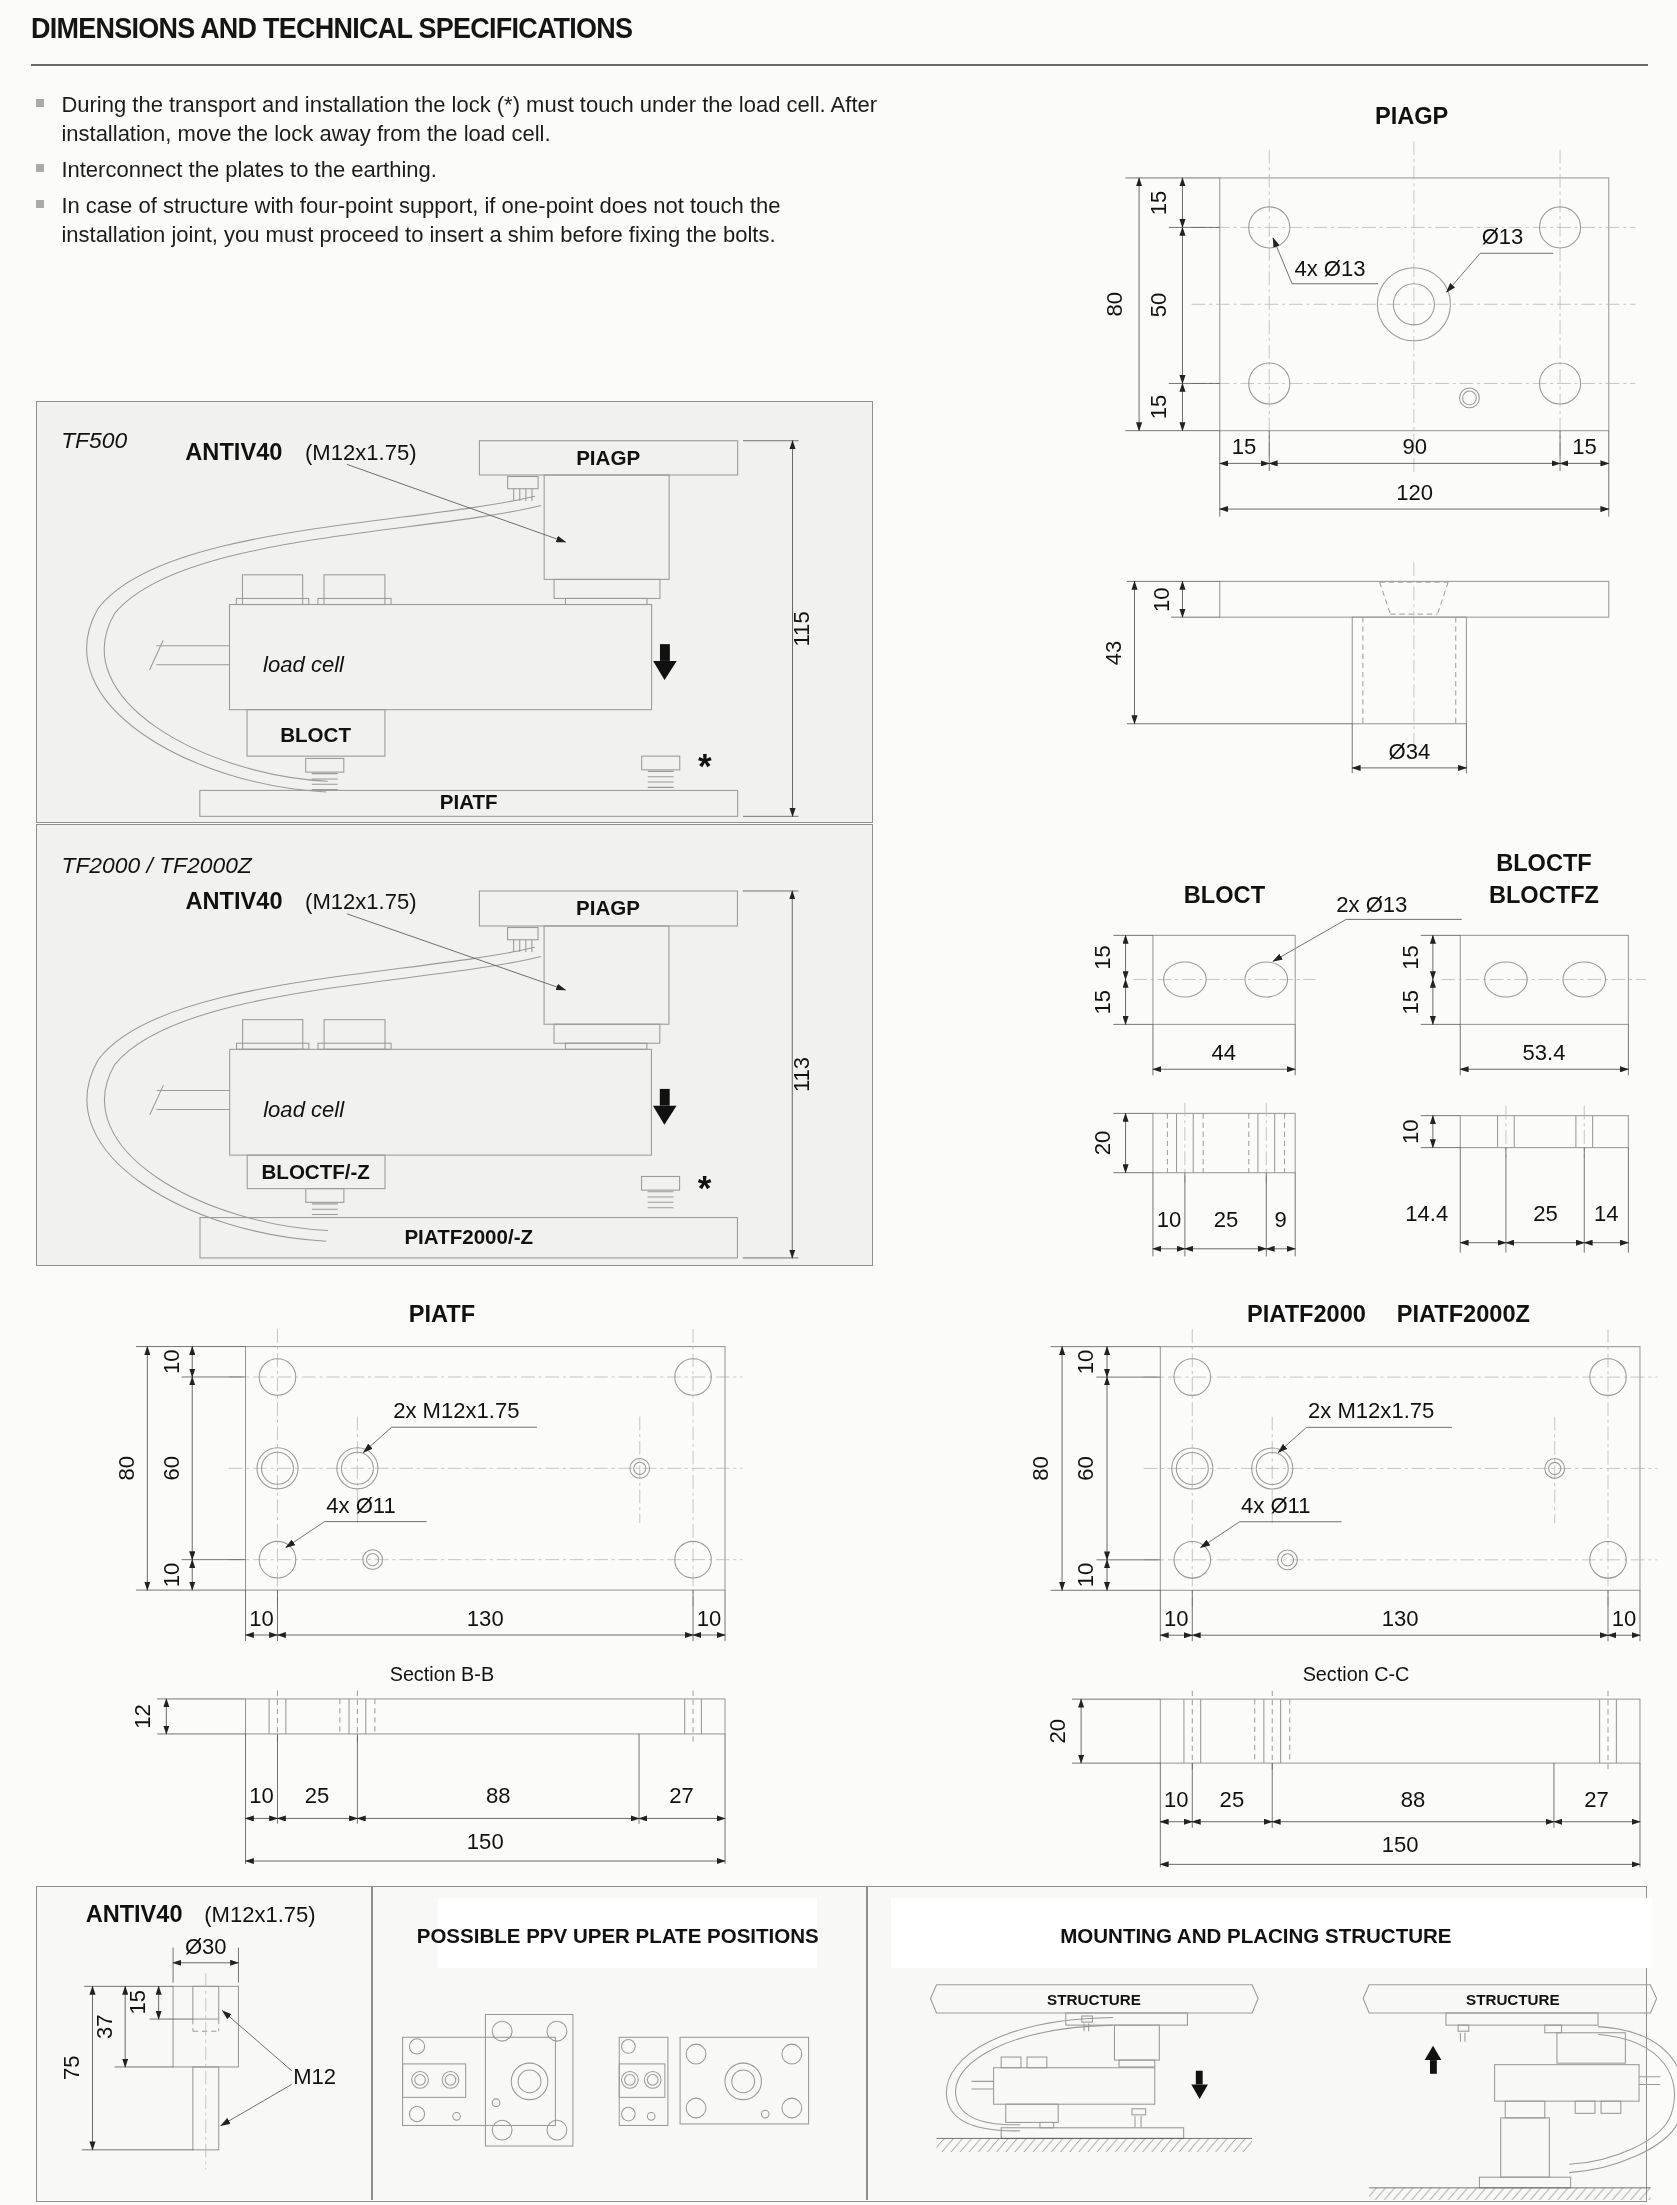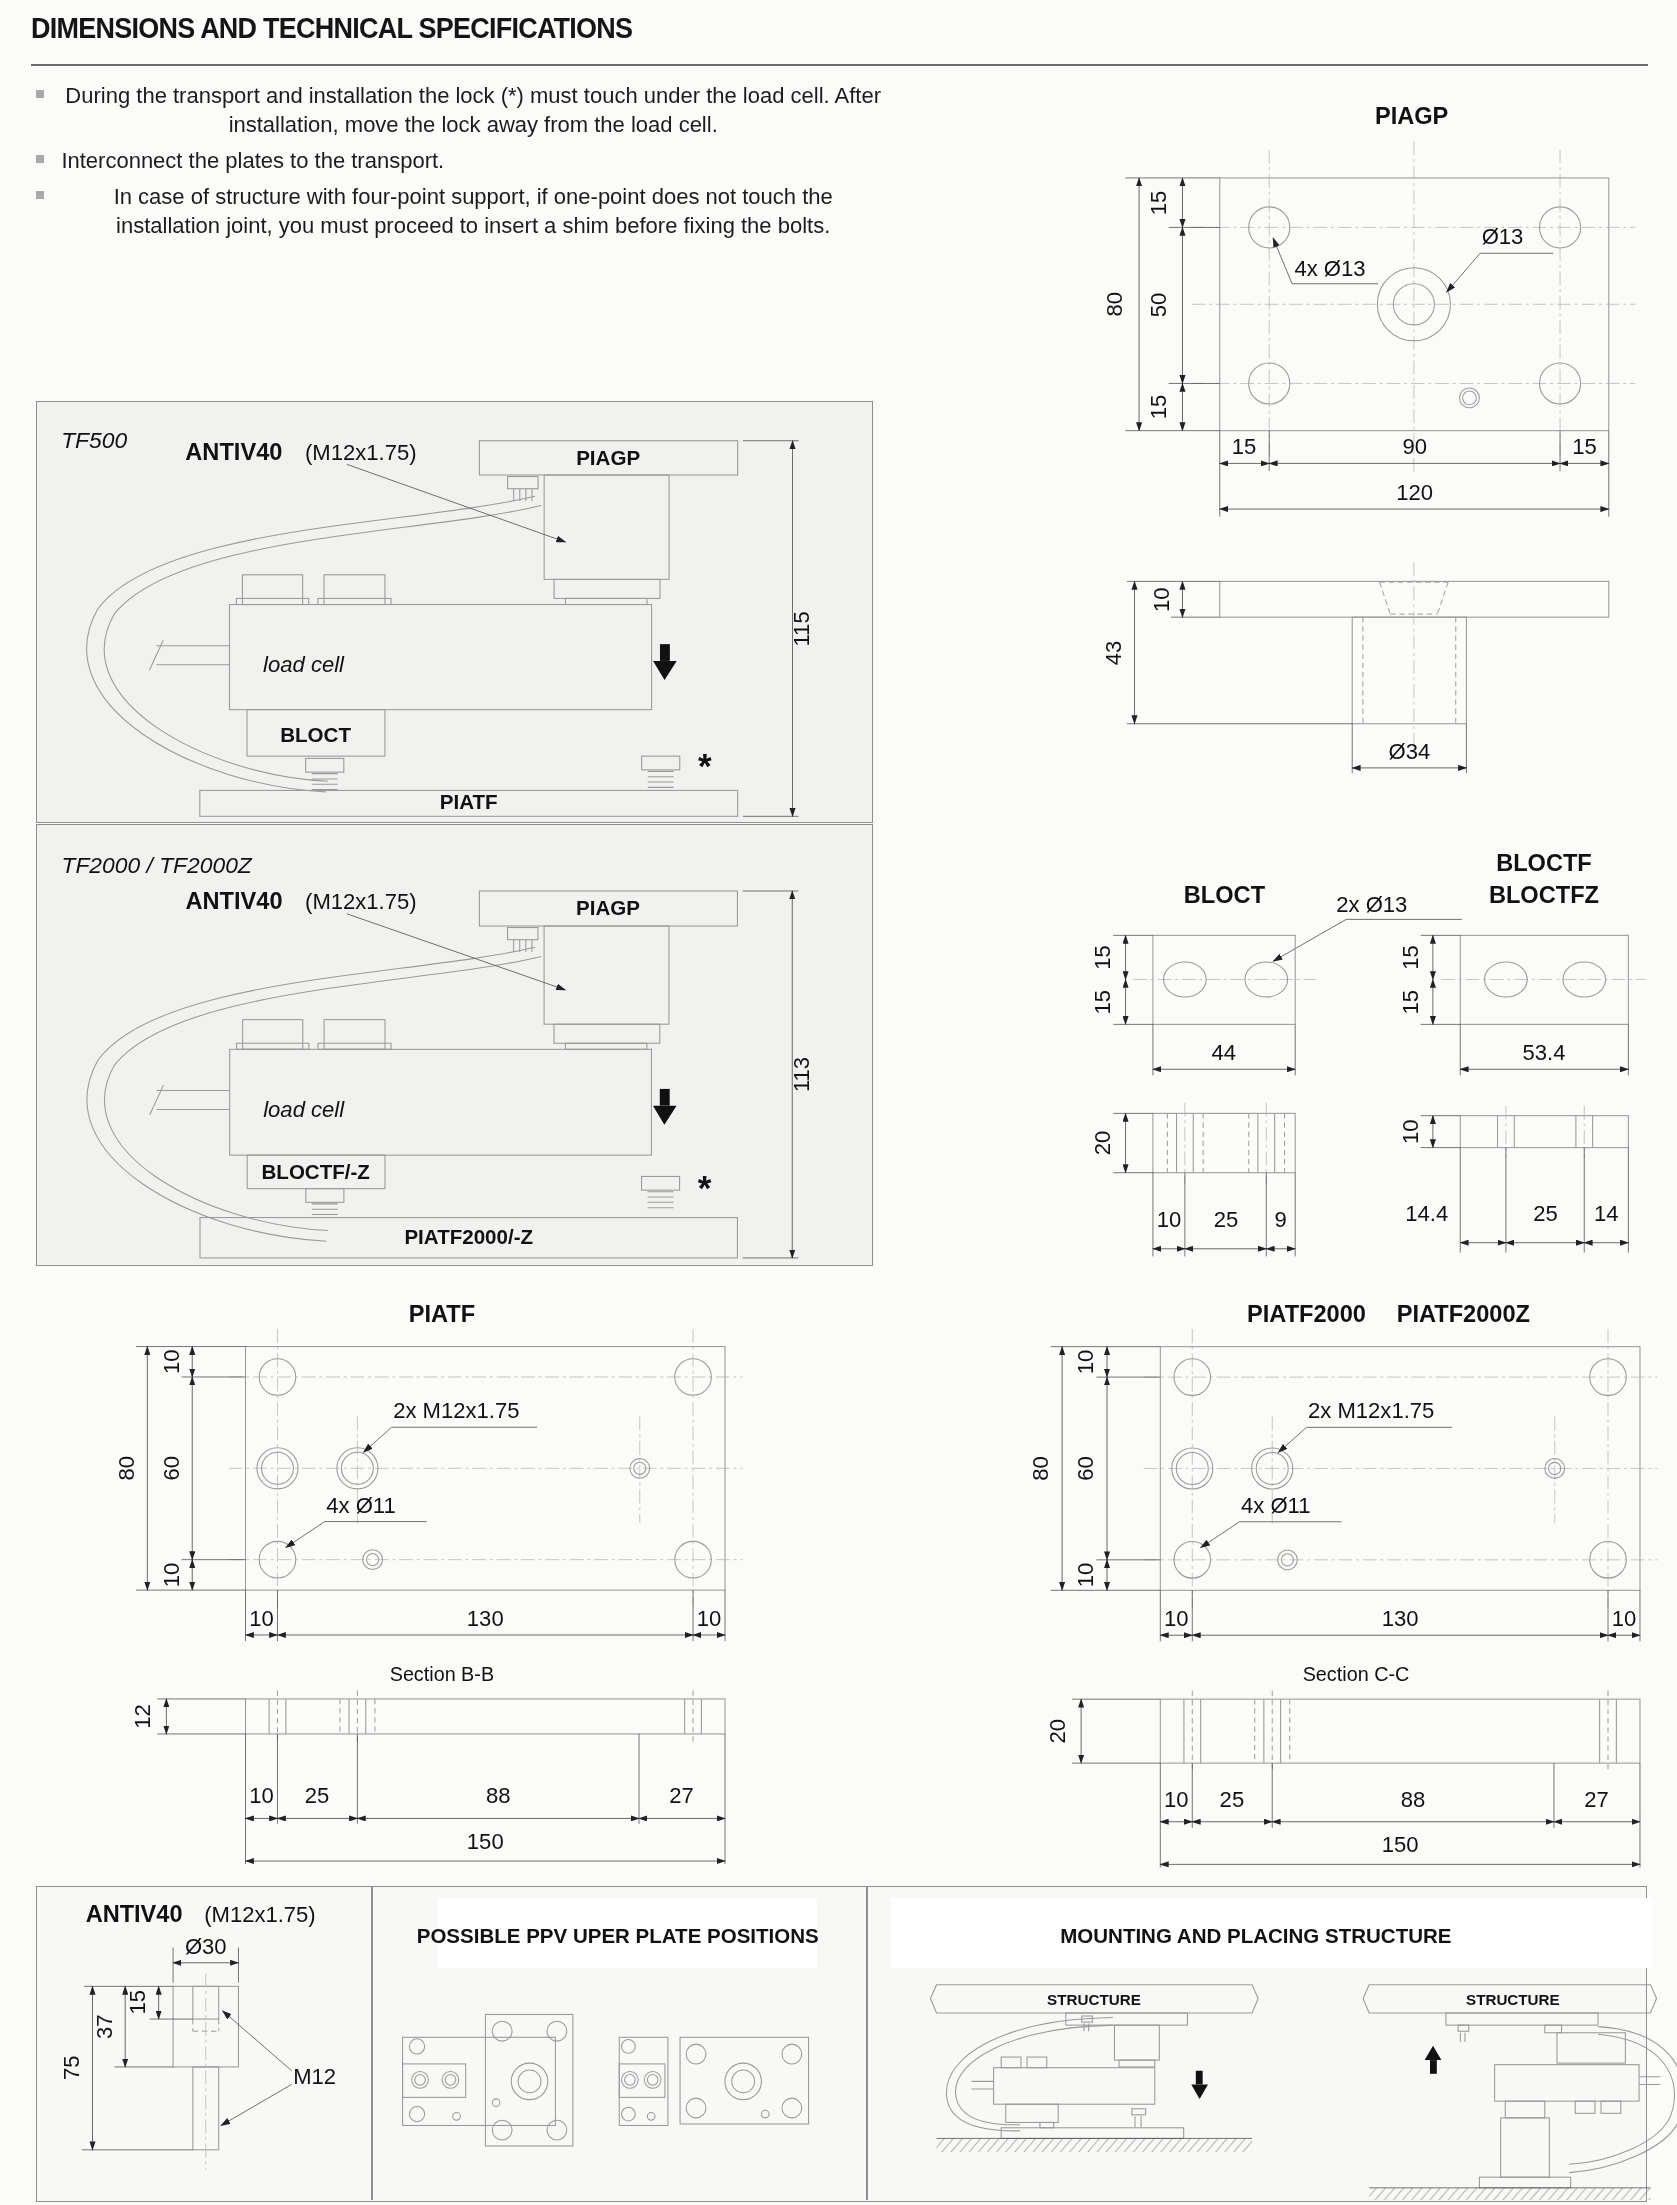--- a/index.html
+++ b/index.html
@@ -2,21 +2,21 @@
 <html style="font-size:12.2px"><head>
 <meta charset="utf-8">
 <style>
   html,body{margin:0;padding:0;}
   body{width:1678px;height:2205px;position:relative;background:#fbfbf9;
        font-family:"Liberation Sans",sans-serif;color:#111;}
   .abs{position:absolute;}
   .hdr{left:30.5px;top:12.2px;font-size:29px;font-weight:bold;letter-spacing:-0.8px;
        transform:scaleX(.93);transform-origin:left;color:#151515;}
   .rule{left:30.5px;top:64px;width:1617px;height:2.3px;background:#6a6a6a;}
-  .bullets{left:36px;top:81px;width:849px;text-align:center;}
+  .bullets{left:36px;top:90px;width:849px;}
   .bullet{display:flex;margin-bottom:6.9px;}
   .sq{flex:0 0 8.4px;width:8.4px;height:8.4px;background:#a9a9a9;margin:9.1px 17px 0 0;}
   .btxt{font-size:22px;line-height:29px;color:#1c1c1c;}
   .tfbox{border:1.5px solid #8f8f8f;background:#f1f1ef;}
   .bbox{border:1.5px solid #8f8f8f;background:#f8f8f6;}
   .band{background:#ffffff;}
   svg{position:absolute;overflow:visible;}
   .part{fill:none;stroke:#9a9a9a;stroke-width:1.4;}
   .partd{fill:none;stroke:#9a9a9a;stroke-width:1.3;stroke-dasharray:7 5;}
   .cl{fill:none;stroke:#b5b5b5;stroke-width:1;stroke-dasharray:18 5 4 5;}
@@ -59,21 +59,21 @@
 <div class="abs hdr">DIMENSIONS AND TECHNICAL SPECIFICATIONS</div>
 <div class="abs rule"></div>
 
 <div class="abs bullets">
   <div class="bullet">
     <div class="sq"></div>
     <div class="btxt">During the transport and installation the lock (*) must touch under the load cell. After installation, move the lock away from the load cell.</div>
   </div>
   <div class="bullet">
     <div class="sq"></div>
-    <div class="btxt">Interconnect the plates to the transport.</div>
+    <div class="btxt">Interconnect the plates to the earthing.</div>
   </div>
   <div class="bullet">
     <div class="sq"></div>
     <div class="btxt">In case of structure with four-point support, if one-point does not touch the installation joint, you must proceed to insert a shim before fixing the bolts.</div>
   </div>
 </div>
 
 <div class="abs tfbox" style="left:36px;top:401px;width:835px;height:420px"></div>
 <svg style="left:36px;top:401px" width="835" height="420" viewBox="47 527 1096 551">
   <text x="80" y="589" class="tfvar">TF500</text>

